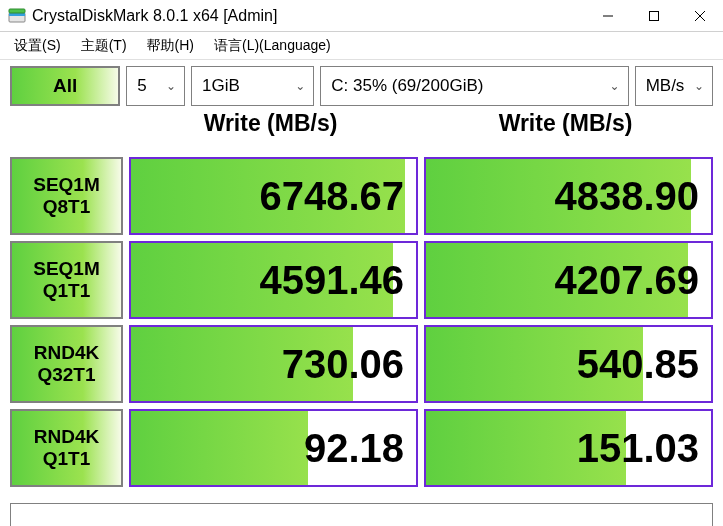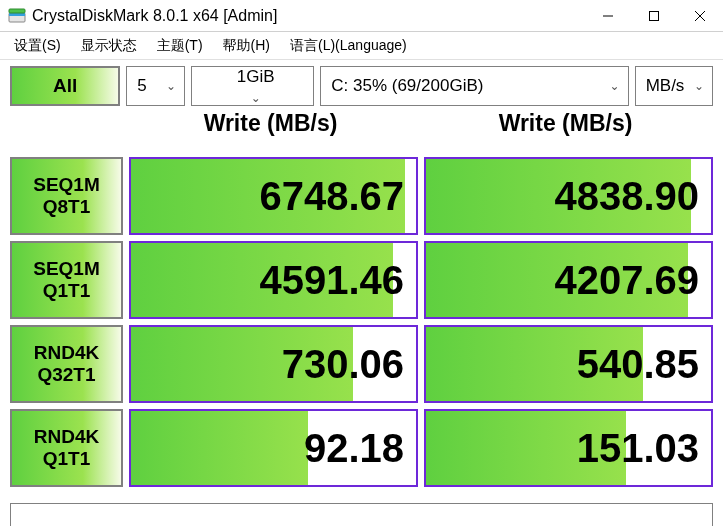--- a/index.html
+++ b/index.html
@@ -67,21 +67,21 @@
     padding: 0 4px 0 10px;
     font-size: 17px;
     cursor: default;
   }
   .dropdown .dd-text { flex: 1; }
   .dropdown .dd-arrow {
     width: 18px; text-align: center; font-size: 12px; color: #555;
     display: flex; align-items: center; justify-content: center;
   }
   .dropdown.loops  { width: 60px; }
-  .dropdown.size   { width: 126px; flex-direction: column; }
+  .dropdown.size   { width: 126px; }
   .dropdown.drive  { width: 316px; gap: 20px; }
   .dropdown.units  { width: 80px; margin-right: 0; }
   
   .header-row {
     display: flex;
     padding: 0 10px;
   }
   .header-spacer { width: 113px; }
   .header-cell {
     flex: 1;
@@ -164,21 +164,20 @@
       <svg width="10" height="10">
           <line x1="0" y1="0" x2="10" y2="10" stroke="#000" stroke-width="1"></line>
           <line x1="10" y1="0" x2="0" y2="10" stroke="#000" stroke-width="1"></line>
         </svg>
     </div>
   </div>
 </div>
 
 <div class="menubar">
   <div class="menu-item">设置(S)</div>
-  <div class="menu-item">显示状态</div>
   <div class="menu-item">主题(T)</div>
   <div class="menu-item">帮助(H)</div>
   <div class="menu-item">语言(L)(Language)</div>
 </div>
 
 <div class="controls-row">
   <div class="btn-all">
     <span>All</span>
   </div>
   <div class="dropdown loops">

